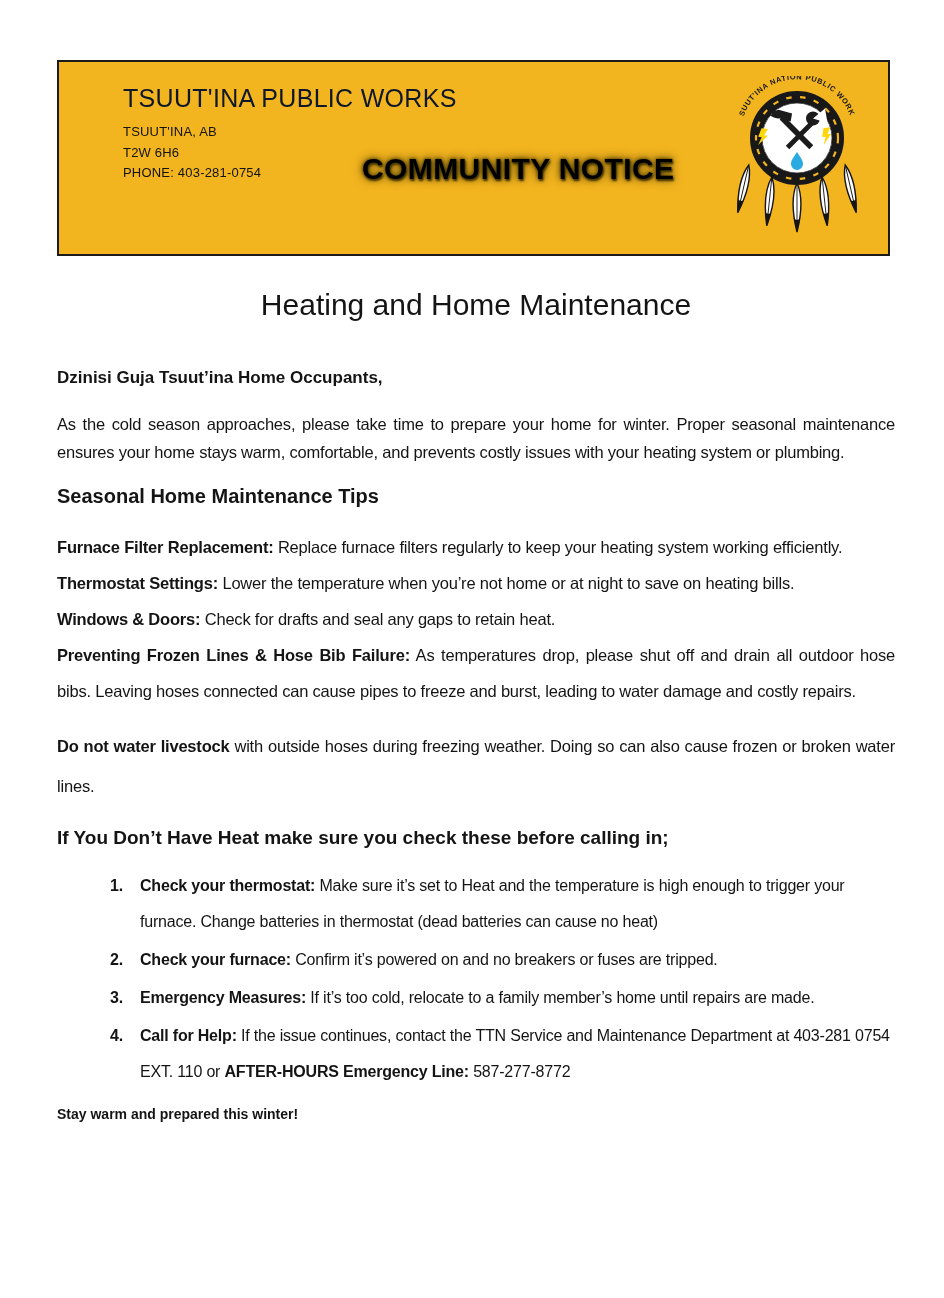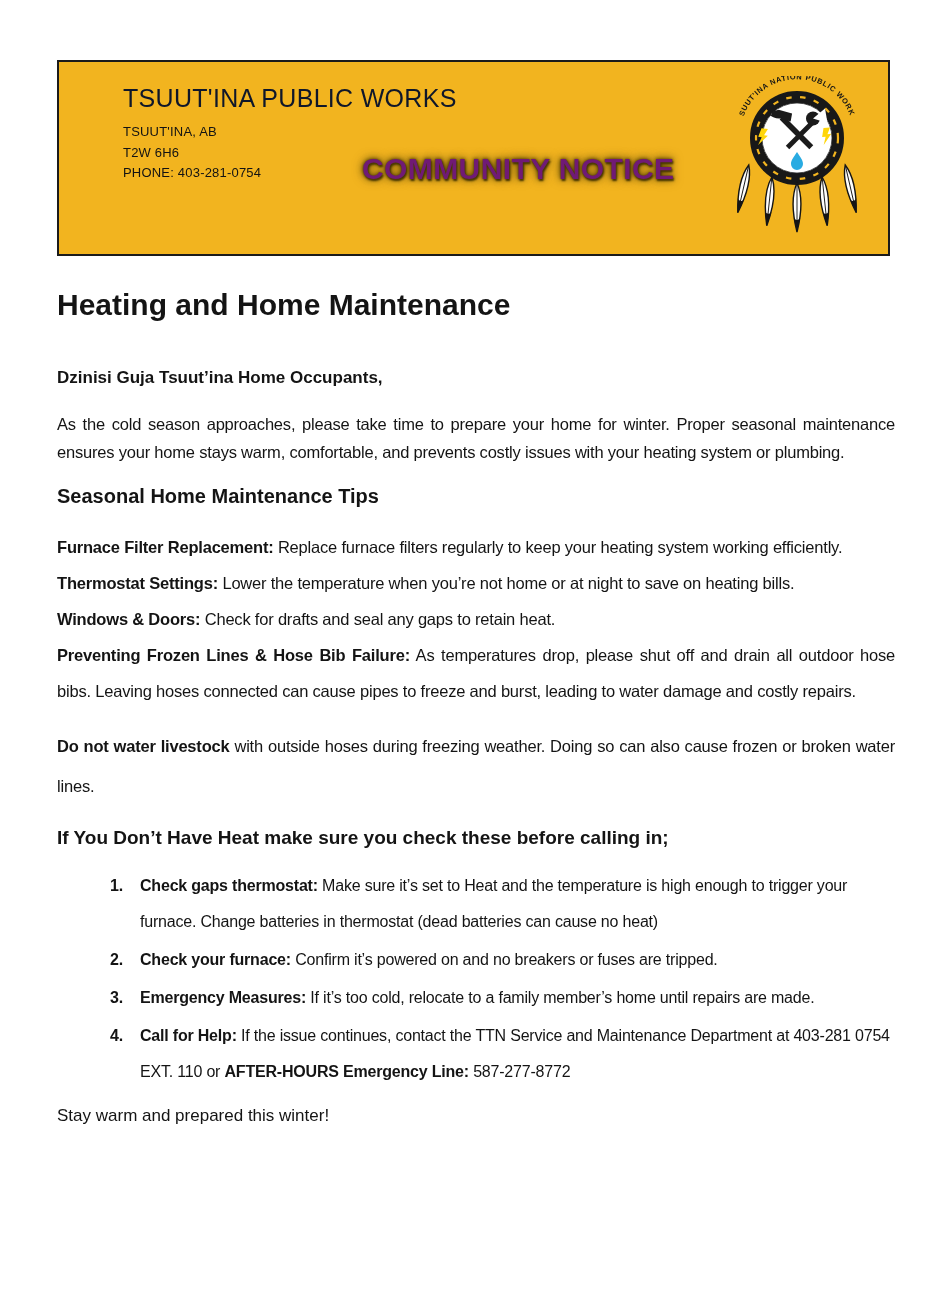--- a/index.html
+++ b/index.html
@@ -17,42 +17,42 @@
     width:833px;height:196px;
     background:#F2B41F;
     border:2px solid #1b1b1b;
     box-sizing:border-box;
   }
   .org-block{position:absolute;left:64px;top:22px;}
   .org-name{font-size:25px;letter-spacing:0.3px;color:#0f172a;}
   .org-addr{margin-top:9px;font-size:13px;line-height:20.5px;letter-spacing:0.2px;color:#131313;}
   .notice{
     position:absolute;left:303px;top:90px;
-    font-size:30px;font-weight:bold;color:#701a75;letter-spacing:0.4px;
+    font-size:30px;font-weight:bold;color:#000000;letter-spacing:0.4px;
     text-shadow:0 0 3px rgba(72,56,0,.95), 0 0 6px rgba(72,56,0,.85),
                 0 0 11px rgba(72,56,0,.65), 1px 2px 2px rgba(60,46,0,.9);
     white-space:nowrap;
   }
   .logo{position:absolute;left:673px;top:14px;width:130px;height:166px;}
   
   .content{position:absolute;left:57px;top:288px;width:838px;}
-  h1.doc-title{margin:0;font-size:30px;font-weight:bold;text-align:left;letter-spacing:0;}
+  h1.doc-title{margin:0;font-size:30px;font-weight:normal;text-align:center;letter-spacing:0;}
   .greeting{margin:46px 0 0;font-size:17px;font-weight:bold;}
   .intro{margin:22px 0 0;font-size:16.5px;line-height:28px;text-align:justify;letter-spacing:-0.2px;}
   h2.sec-tips{margin:19px 0 0;font-size:20px;font-weight:bold;}
   .tips{margin-top:21px;font-size:16.5px;line-height:36px;letter-spacing:-0.2px;}
   .tip{margin:0;text-align:justify;}
   .tip b, .step-text b{font-weight:bold;}
   .livestock{margin-top:17px;font-size:16.5px;line-height:40px;letter-spacing:-0.2px;text-align:justify;}
   h2.sec-noheat{margin:21px 0 0;font-size:19px;font-weight:bold;}
   .steps{margin-top:19px;font-size:16px;line-height:36px;letter-spacing:-0.2px;}
   .step{display:flex;margin:0 0 2px;}
   .step-num{flex:0 0 30px;padding-left:53px;font-weight:bold;}
   .step-text{margin:0;flex:1;}
-  .closing{margin:16px 0 0;font-size:17px;font-weight:normal;}
+  .closing{margin:16px 0 0;font-size:14px;font-weight:bold;}
 </style>
 </head>
 <body>
 
 <div class="page">
 
   <header class="banner">
     <div class="org-block">
       <div class="org-name">TSUUT'INA PUBLIC WORKS</div>
       <div class="org-addr">
@@ -127,21 +127,21 @@
       <p class="tip"><b>Preventing Frozen Lines &amp; Hose Bib Failure:</b><span> As temperatures drop, please shut off and drain all outdoor hose bibs. Leaving hoses connected can cause pipes to freeze and burst, leading to water damage and costly repairs.</span></p>
     </div>
 
     <p class="livestock"><b>Do not water livestock</b><span> with outside hoses during freezing weather. Doing so can also cause frozen or broken water lines.</span></p>
 
     <h2 class="sec-noheat">If You Don’t Have Heat make sure you check these before calling in;</h2>
 
     <div class="steps">
       <div class="step">
         <span class="step-num">1.</span>
-        <p class="step-text"><b>Check gaps thermostat:</b><span> Make sure it’s set to Heat and the temperature is high enough to trigger your furnace. Change batteries in thermostat (dead batteries can cause no heat)</span></p>
+        <p class="step-text"><b>Check your thermostat:</b><span> Make sure it’s set to Heat and the temperature is high enough to trigger your furnace. Change batteries in thermostat (dead batteries can cause no heat)</span></p>
       </div>
       <div class="step">
         <span class="step-num">2.</span>
         <p class="step-text"><b>Check your furnace:</b><span> Confirm it’s powered on and no breakers or fuses are tripped.</span></p>
       </div>
       <div class="step">
         <span class="step-num">3.</span>
         <p class="step-text"><b>Emergency Measures:</b><span> If it’s too cold, relocate to a family member’s home until repairs are made.</span></p>
       </div>
       <div class="step">

